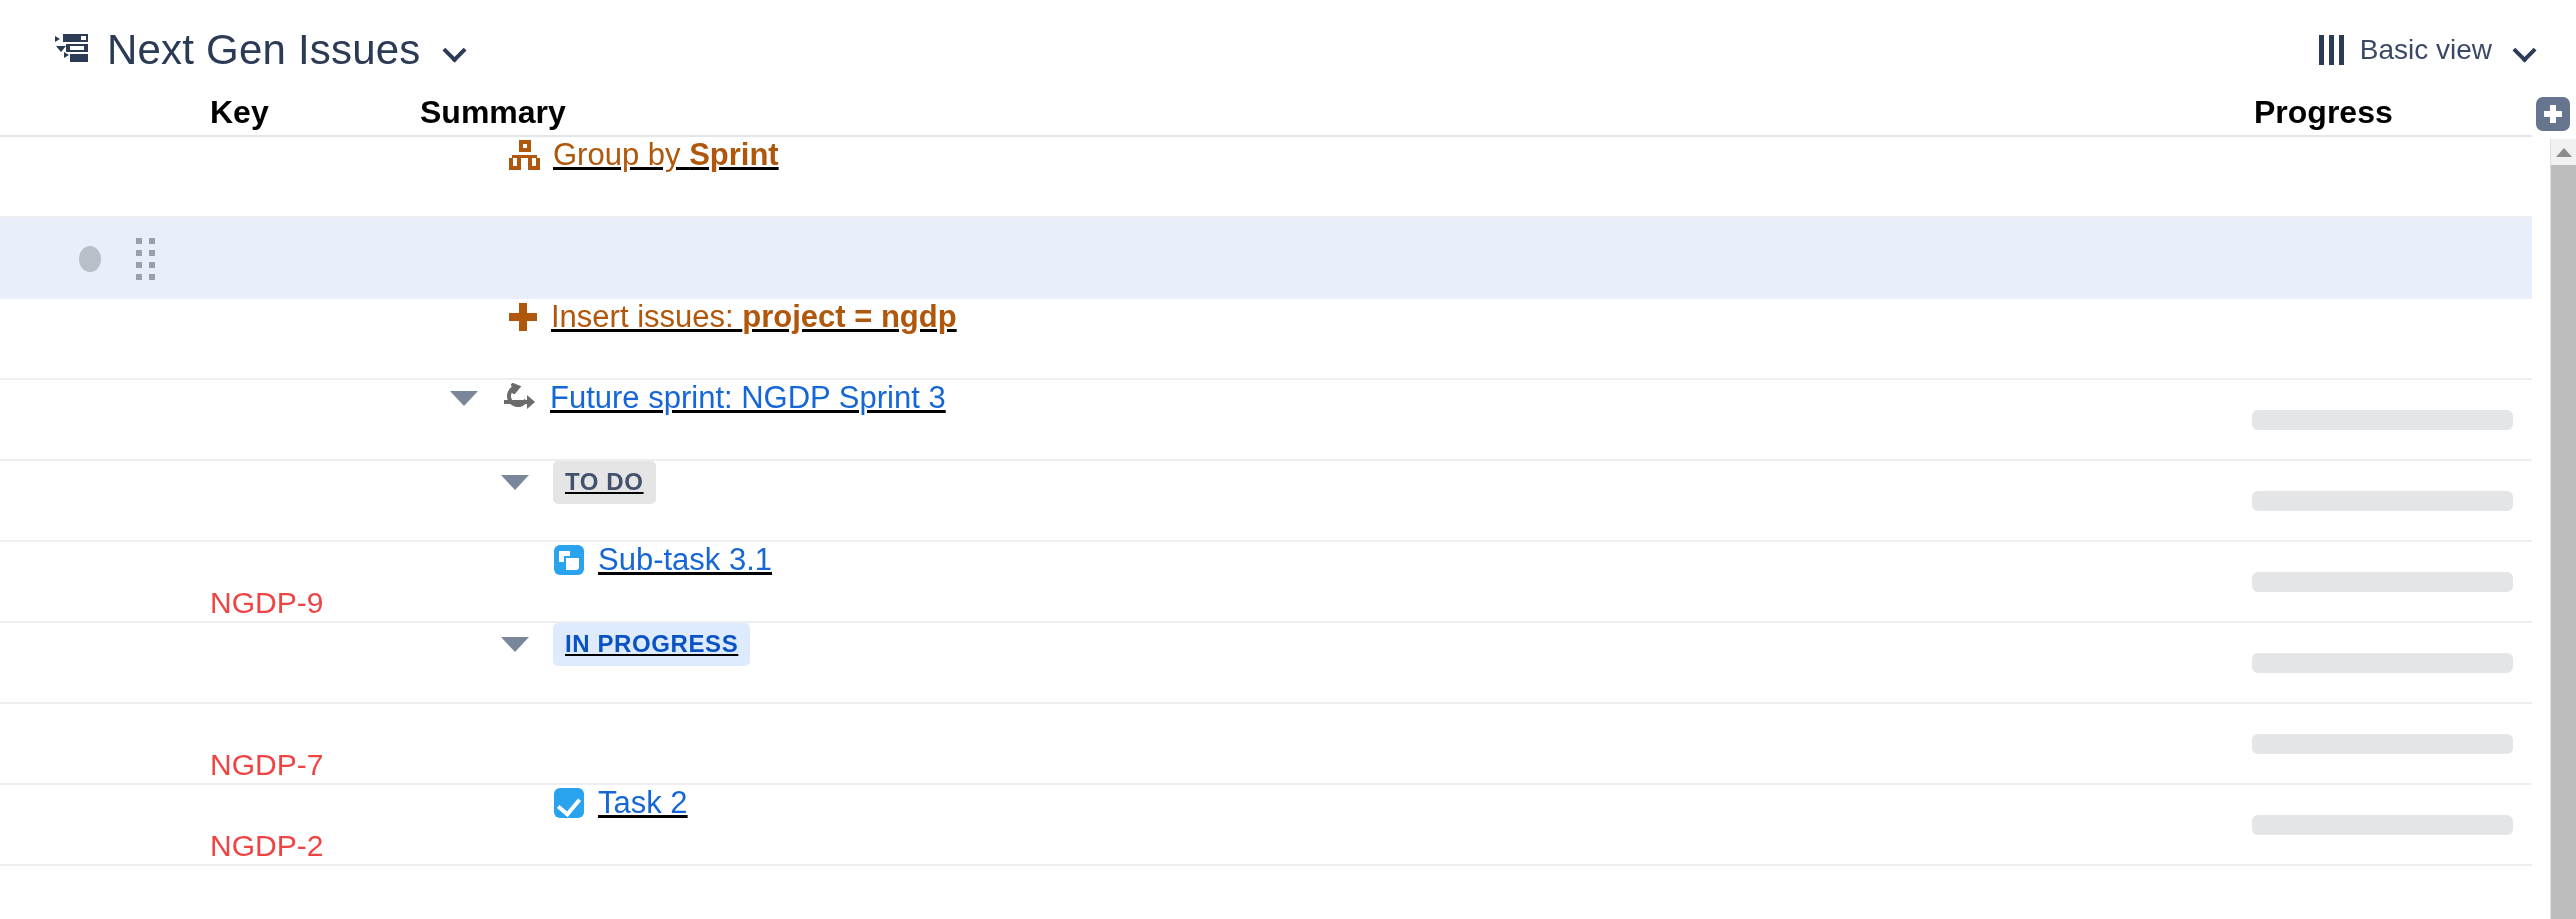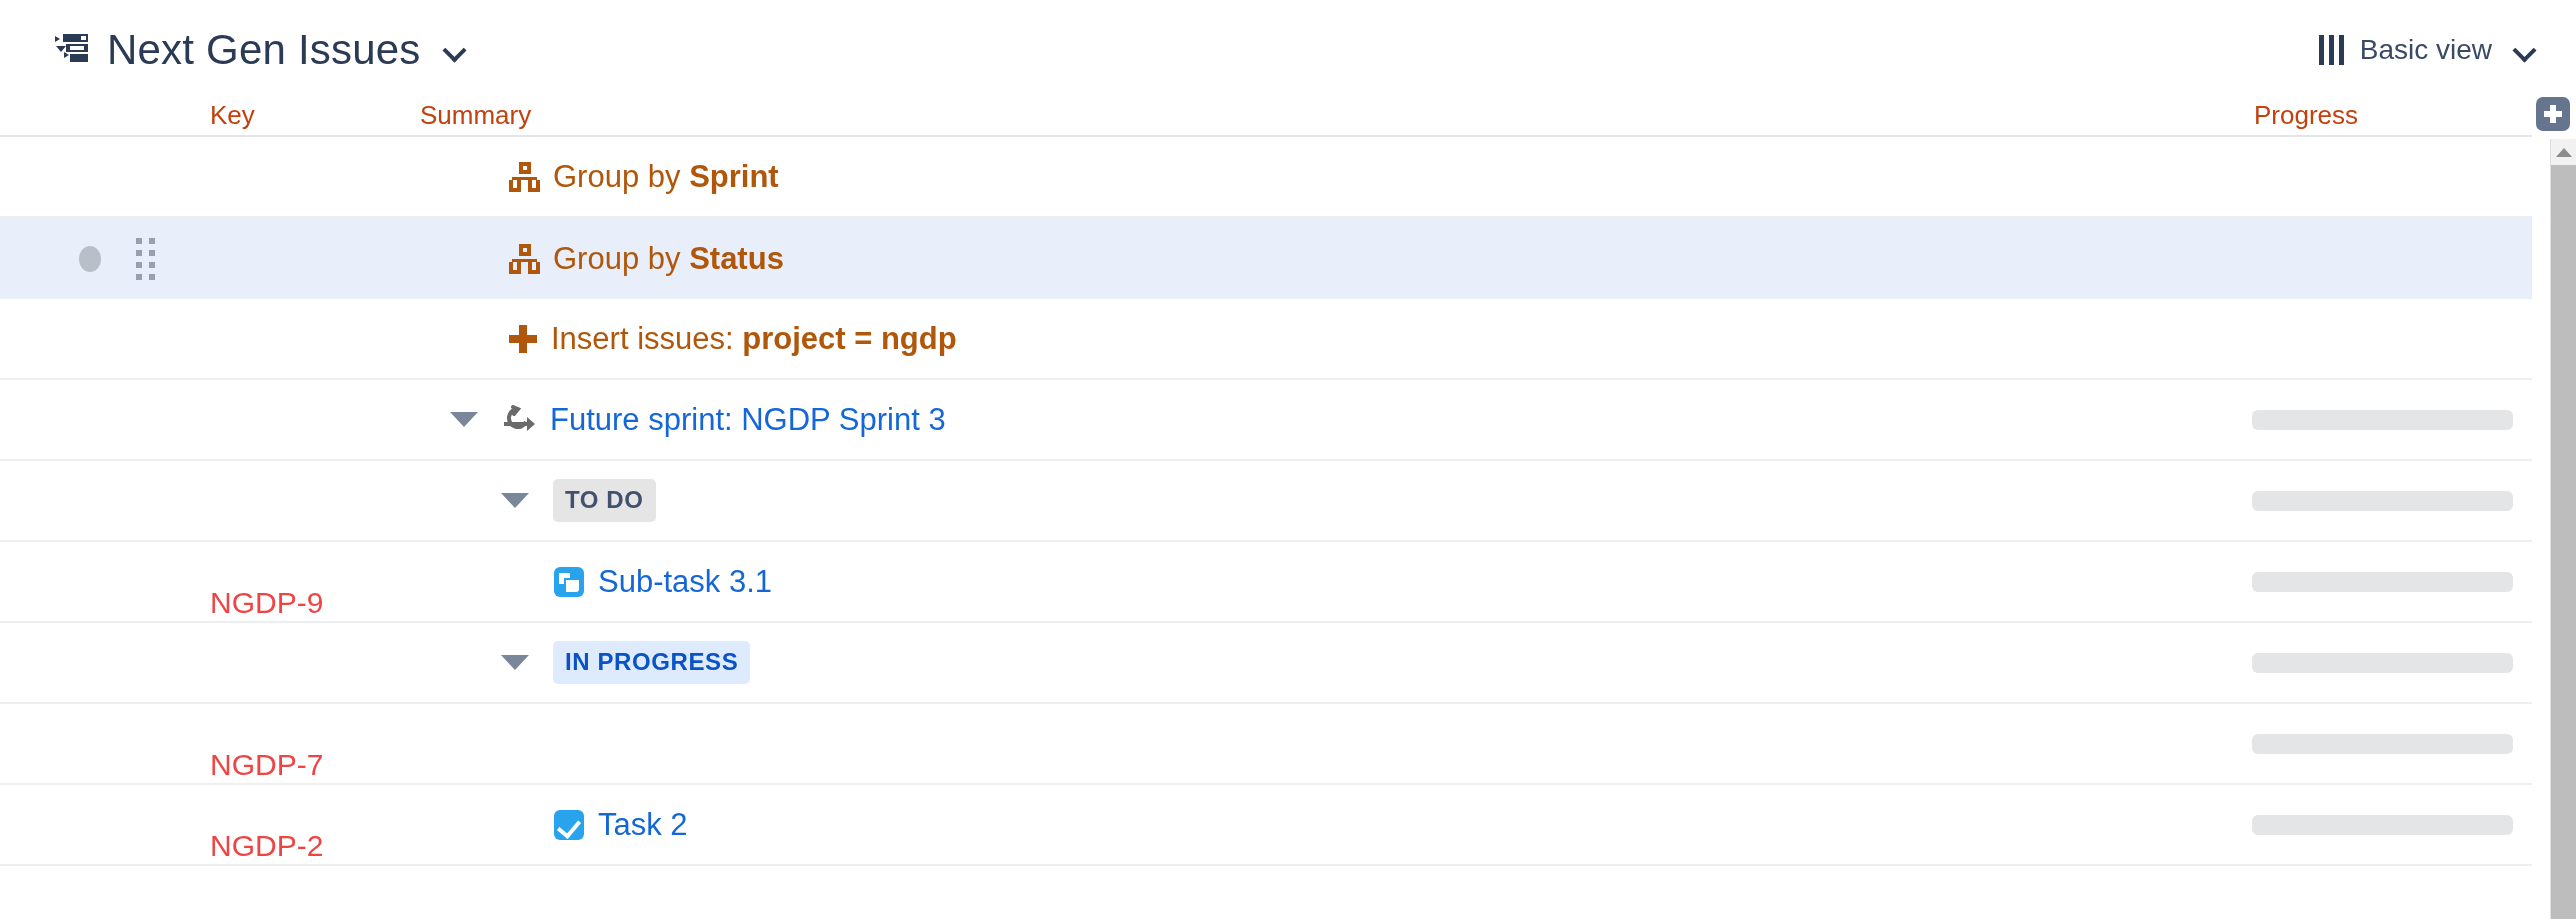--- a/index.html
+++ b/index.html
@@ -80,23 +80,23 @@
   }
   .head-row {
     position: relative;
     height: 38px;
     border-bottom: 2px solid #e3e5e8;
     width: 2532px;
   }
   .head-cell {
     position: absolute;
     bottom: 4px;
-    font-size: 26px;
-    font-weight: normal;
-    color: #c2410c;
+    font-size: 32px;
+    font-weight: bold;
+    color: #000000;
     white-space: nowrap;
   }
   .hc-key     { left: 210px; }
   .hc-summary { left: 420px; }
   .hc-progress{ left: 2254px; }
 
   .add-col-btn {
     position: absolute;
     right: 6px;
     top: -2px;
@@ -162,22 +162,23 @@
     white-space: nowrap;
     cursor: pointer;
     margin-top: 43px;
   }
 
   .cell-summary {
     position: absolute;
     left: 420px;
     right: 396px;
     display: flex;
-    align-items: center;
+    align-items: flex-start;
     height: 100%;
+    text-decoration: underline;
   }
 
   .indent-0 { padding-left: 89px; }
   .indent-1 { padding-left: 30px; }
   .indent-2 { padding-left: 81px; }
   .indent-3 { padding-left: 134px; }
 
   .summary-inner { display: flex; align-items: center; gap: 14px; }
 
   .twisty {
@@ -400,31 +401,20 @@
             <span></span>
             <span></span>
             <span></span>
             <span></span>
             <span></span>
             <span></span>
             <span></span>
           </span>
         </div>
         <div class="cell-key"></div>
-        <div class="cell-summary indent-0">
-          <div class="summary-inner">
-            <span class="group-icon">
-              <i class="gi-stem"></i>
-              <i class="gi-top"></i>
-              <i class="gi-bl"></i>
-              <i class="gi-br"></i>
-            </span>
-            <span class="orange-text">Group by <b>Status</b></span>
-          </div>
-        </div>
         <div class="cell-progress"></div>
       </div>
       <div class="row">
         <div class="cell-gutter"></div>
         <div class="cell-key"></div>
         <div class="cell-summary indent-0">
           <div class="summary-inner">
             <span class="plus-icon"></span>
             <span class="orange-text">Insert issues: <b>project = ngdp</b></span>
           </div>

